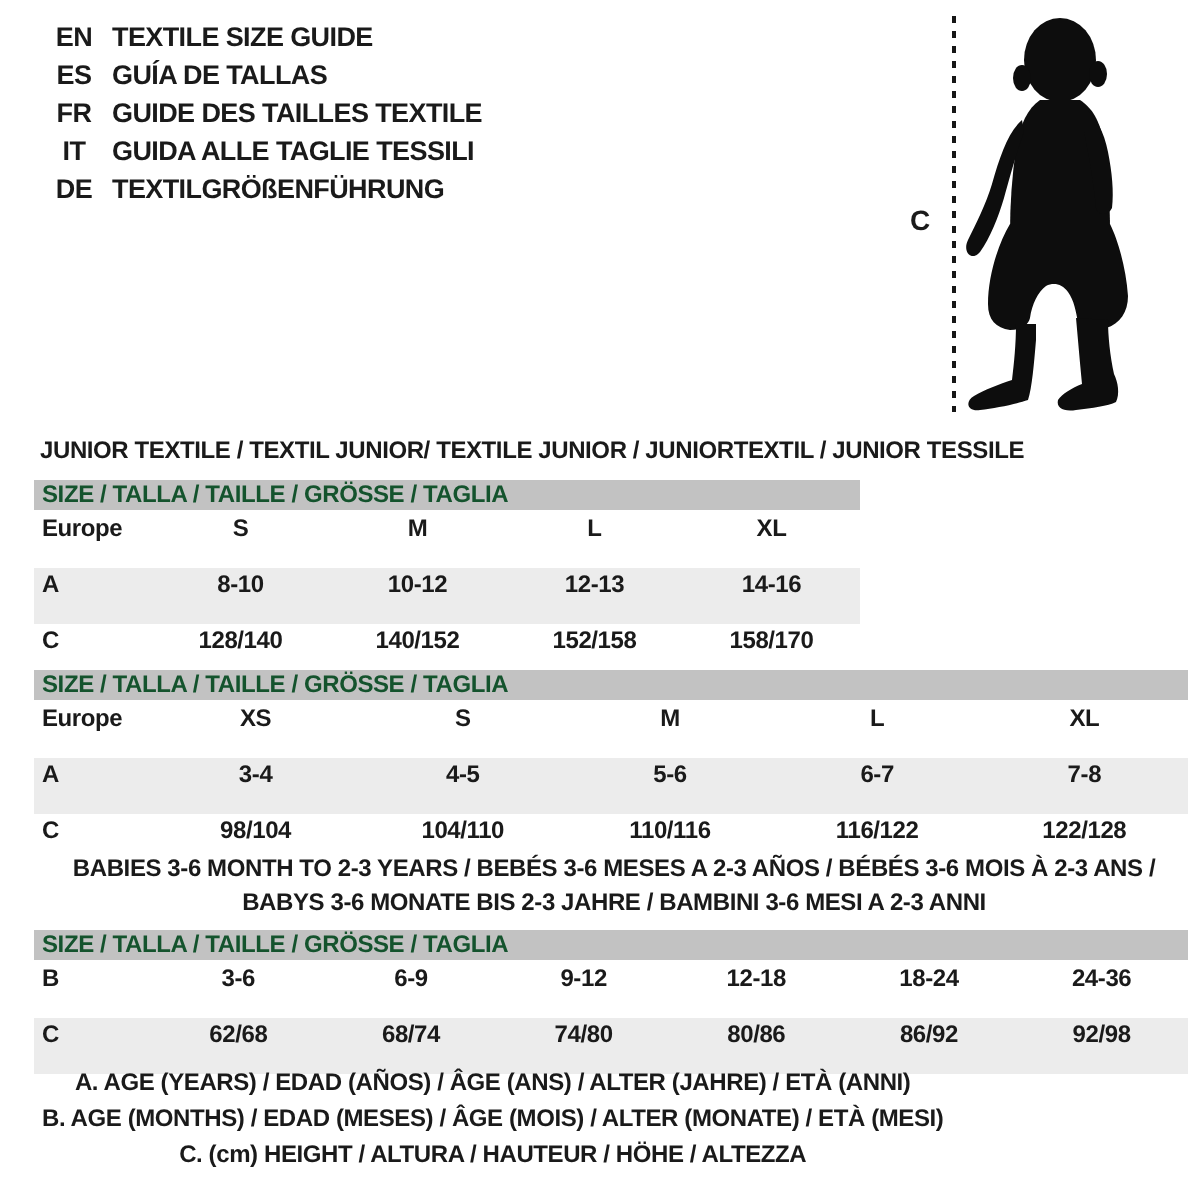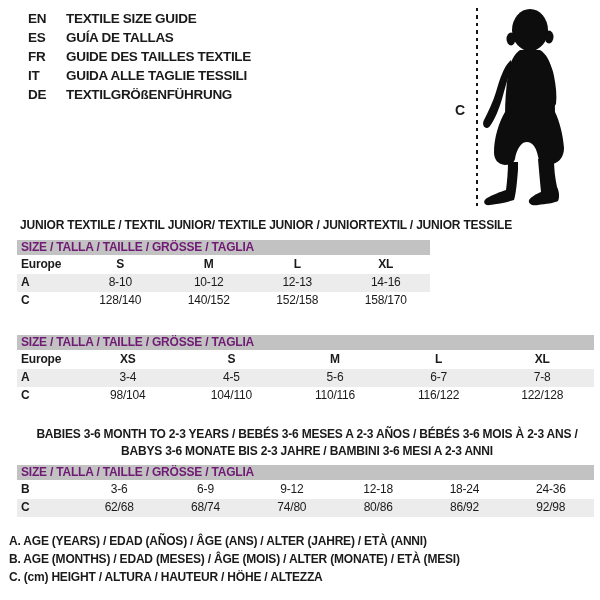--- a/index.html
+++ b/index.html
@@ -2,48 +2,48 @@
 <html><head>
 <meta charset="utf-8">
 <style>
   html,body{margin:0;padding:0;background:#fff;}
   #page{
     position:relative;width:600px;height:600px;background:#ffffff;overflow:hidden;
     font-family:"Liberation Sans",sans-serif;color:#1a1a1a;
     -webkit-font-smoothing:antialiased;
   }
   
-  #lang-block{position:absolute;left:28px;top:9px;}
+  #lang-block{position:absolute;left:18px;top:9px;text-align:center;}
   .lang-row{display:flex;line-height:19px;font-size:13.5px;font-weight:700;letter-spacing:-0.3px;}
   .lang-code{width:38px;}
   
   #measure-line{
     position:absolute;left:476px;top:8px;width:2px;height:198px;
     background:repeating-linear-gradient(to bottom,#161616 0 3.5px,transparent 3.5px 7.5px);
   }
   #figure-label{position:absolute;left:455px;top:102px;font-size:14px;font-weight:700;}
   #baby-svg{position:absolute;left:480px;top:6px;}
   
   .size-table{position:absolute;left:17px;}
   .tbl-title{margin:0;font-size:12px;line-height:13px;font-weight:700;letter-spacing:-0.2px;padding-left:3px;white-space:nowrap;text-align:center;}
   .tbl-title sub{font-size:8px;}
   .size-bar{
-    height:15px;line-height:15px;background:#c2c2c2;color:#701a75;
+    height:15px;line-height:15px;background:#c2c2c2;color:#14532d;
     font-size:12px;font-weight:700;letter-spacing:-0.2px;padding-left:4px;margin-bottom:1px;
   }
   .t1-bar{margin-top:8px;}
   .t2-bar{margin-top:18px;}
   .t3-bar{margin-top:5px;}
-  .trow{display:flex;height:18px;line-height:16px;font-size:12px;letter-spacing:-0.2px;}
+  .trow{display:flex;height:28px;line-height:16px;font-size:12px;letter-spacing:-0.2px;}
   .trow.shaded{background:#ececec;}
   .tlabel{width:55px;padding-left:4px;font-weight:700;}
-  .tcell{flex:1;text-align:center;font-weight:400;}
+  .tcell{flex:1;text-align:center;font-weight:700;}
   .trow.hdr .tcell{font-weight:700;}
   
-  #footnotes{position:absolute;left:5px;top:535px;}
+  #footnotes{position:absolute;left:17px;top:535px;text-align:center;}
   .footnote{font-size:12px;line-height:13px;font-weight:700;letter-spacing:-0.2px;padding-left:4px;margin-bottom:5px;white-space:nowrap;}
 </style>
 </head>
 <body>
 
 <div id="page">
 
   <div id="lang-block">
     <div class="lang-row">
       <span class="lang-code">EN</span>

